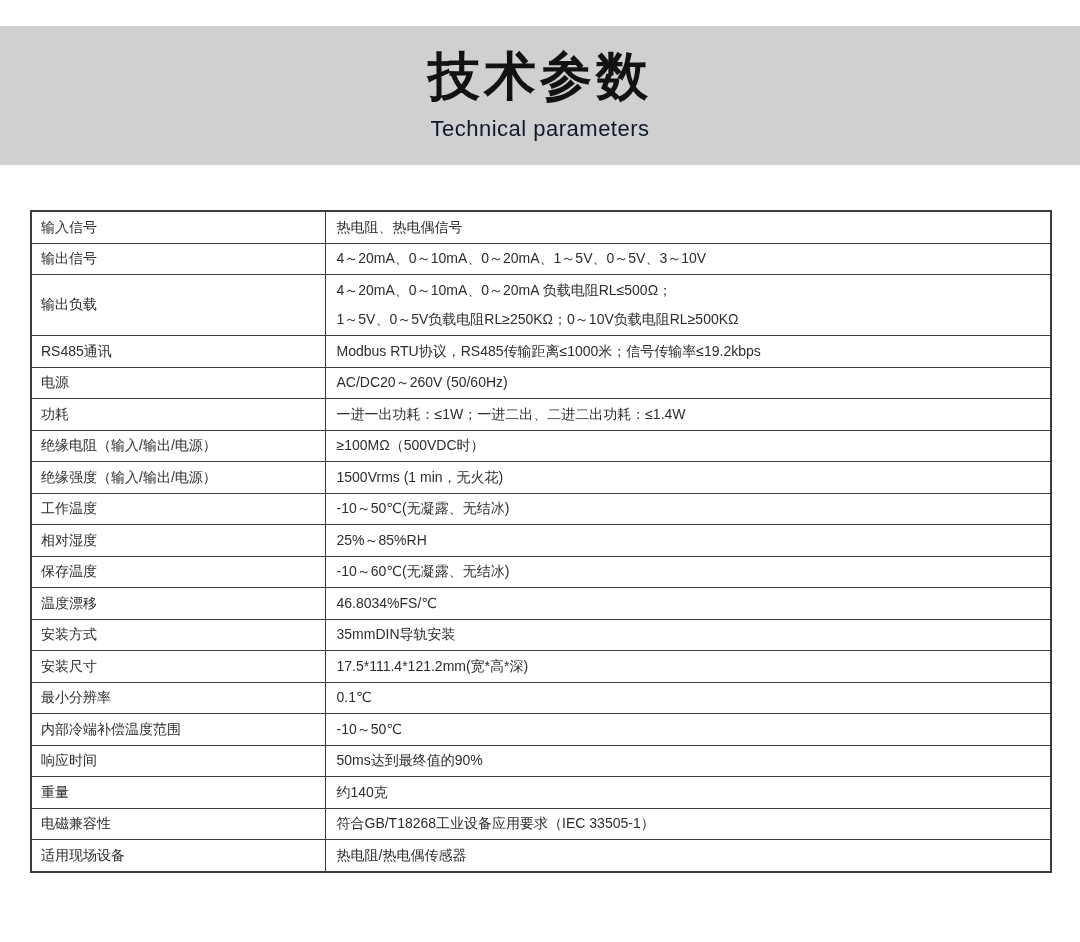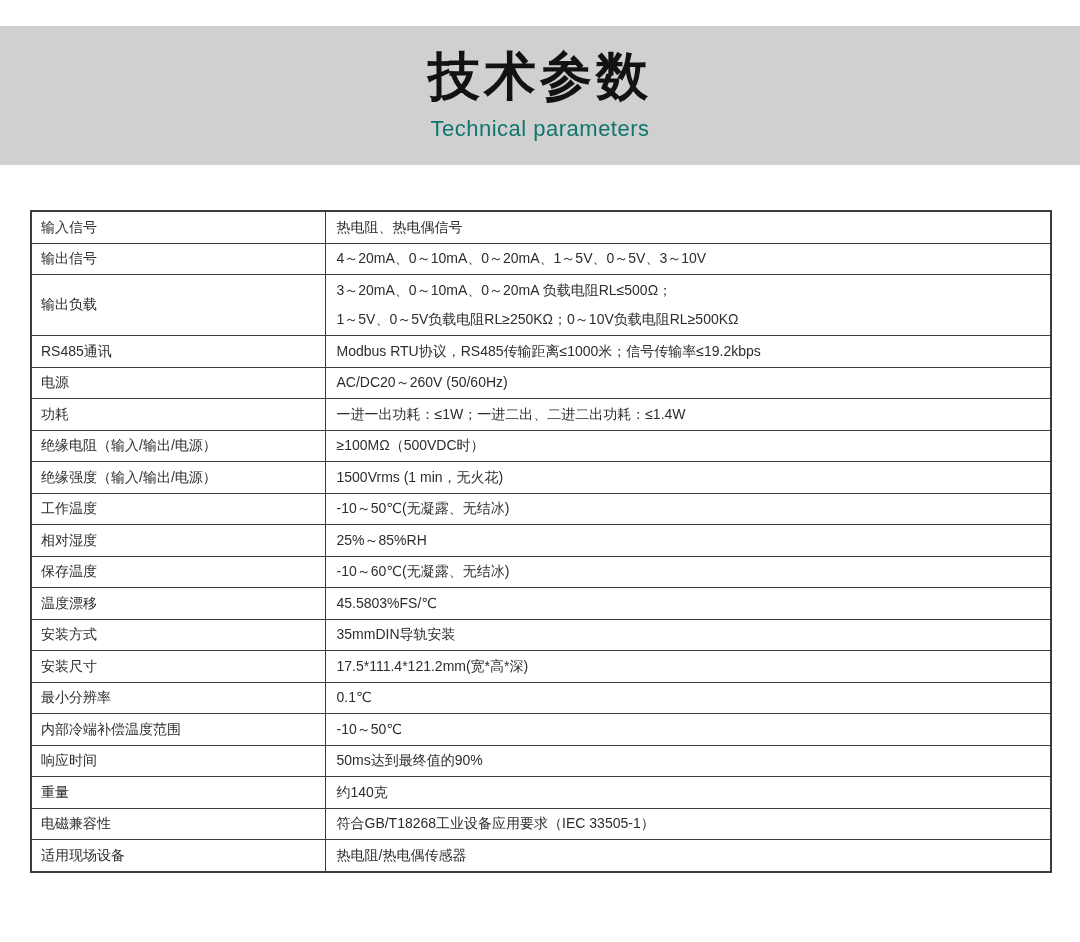--- a/index.html
+++ b/index.html
@@ -26,21 +26,21 @@
   .banner-title {
     margin: 0;
     font-size: 52px;
     font-weight: 900;
     color: #121212;
     letter-spacing: 4px;
     line-height: 1.05;
   }
   .banner-subtitle {
     font-size: 22px;
-    color: #0f766e;
+    color: #0f172a;
     margin-top: 12px;
     letter-spacing: 0.5px;
   }
   .spec-table {
     position: absolute;
     left: 30px;
     top: 210px;
     width: 1020px;
     border-collapse: collapse;
     table-layout: fixed;
@@ -79,21 +79,21 @@
       <tr>
         <td class="label-cell">输入信号</td>
         <td class="value-cell">热电阻、热电偶信号</td>
       </tr>
       <tr>
         <td class="label-cell">输出信号</td>
         <td class="value-cell">4～20mA、0～10mA、0～20mA、1～5V、0～5V、3～10V</td>
       </tr>
       <tr>
         <td class="label-cell">输出负载</td>
-        <td class="value-cell">3～20mA、0～10mA、0～20mA 负载电阻RL≤500Ω；
+        <td class="value-cell">4～20mA、0～10mA、0～20mA 负载电阻RL≤500Ω；
 1～5V、0～5V负载电阻RL≥250KΩ；0～10V负载电阻RL≥500KΩ</td>
       </tr>
       <tr>
         <td class="label-cell">RS485通讯</td>
         <td class="value-cell">Modbus RTU协议，RS485传输距离≤1000米；信号传输率≤19.2kbps</td>
       </tr>
       <tr>
         <td class="label-cell">电源</td>
         <td class="value-cell">AC/DC20～260V (50/60Hz)</td>
       </tr>
@@ -116,21 +116,21 @@
       <tr>
         <td class="label-cell">相对湿度</td>
         <td class="value-cell">25%～85%RH</td>
       </tr>
       <tr>
         <td class="label-cell">保存温度</td>
         <td class="value-cell">-10～60℃(无凝露、无结冰)</td>
       </tr>
       <tr>
         <td class="label-cell">温度漂移</td>
-        <td class="value-cell">45.5803%FS/℃</td>
+        <td class="value-cell">46.8034%FS/℃</td>
       </tr>
       <tr>
         <td class="label-cell">安装方式</td>
         <td class="value-cell">35mmDIN导轨安装</td>
       </tr>
       <tr>
         <td class="label-cell">安装尺寸</td>
         <td class="value-cell">17.5*111.4*121.2mm(宽*高*深)</td>
       </tr>
       <tr>

